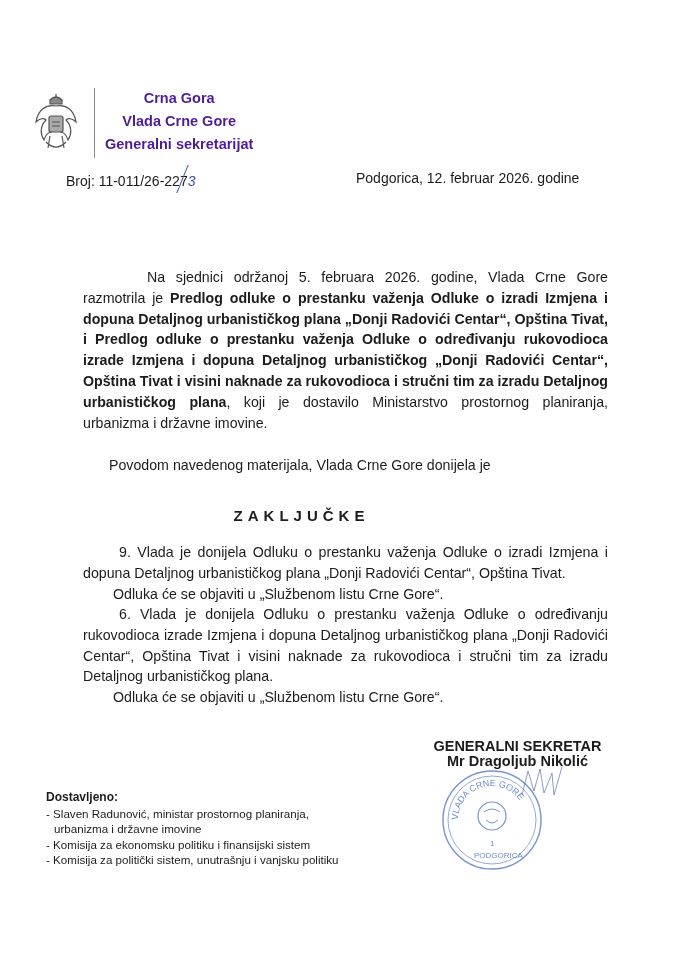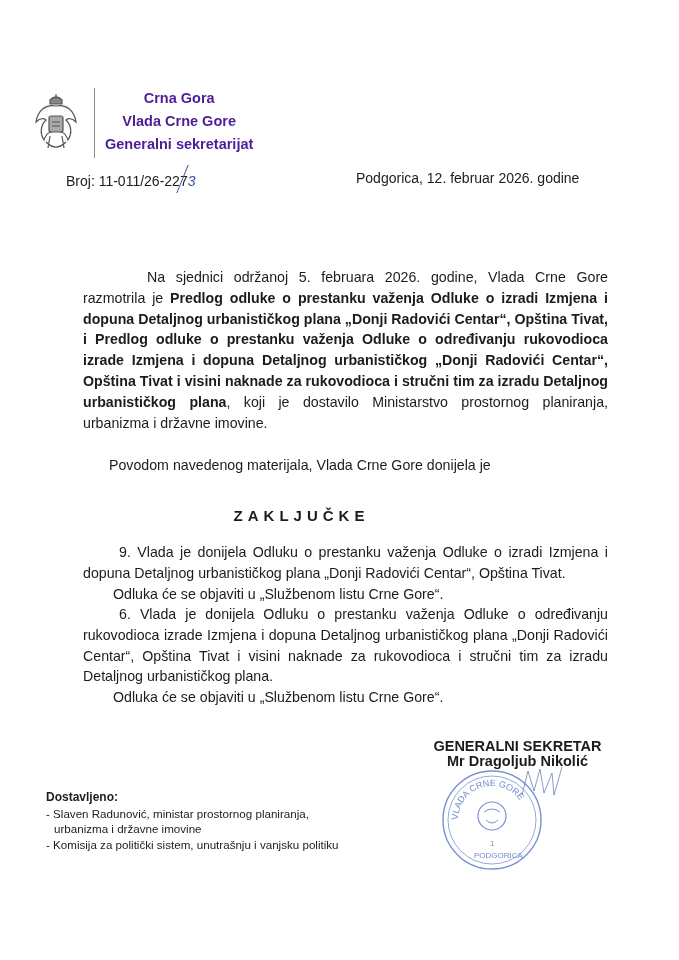--- a/index.html
+++ b/index.html
@@ -119,16 +119,17 @@
 
   <div class="signature">
     <div class="sig-title">GENERALNI SEKRETAR</div>
     <div class="sig-name">Mr Dragoljub Nikolić</div>
   </div>
 
   <div class="cc">
     <div class="cc-label">Dostavljeno:</div>
     <div class="cc-item">- Slaven Radunović, ministar prostornog planiranja,</div>
     <div class="cc-item cont">urbanizma i državne imovine</div>
+    <div class="cc-item">- Komisija za ekonomsku politiku i finansijski sistem</div>
     <div class="cc-item">- Komisija za politički sistem, unutrašnju i vanjsku politiku</div>
   </div>
 
 </div>
 
 </body></html>

